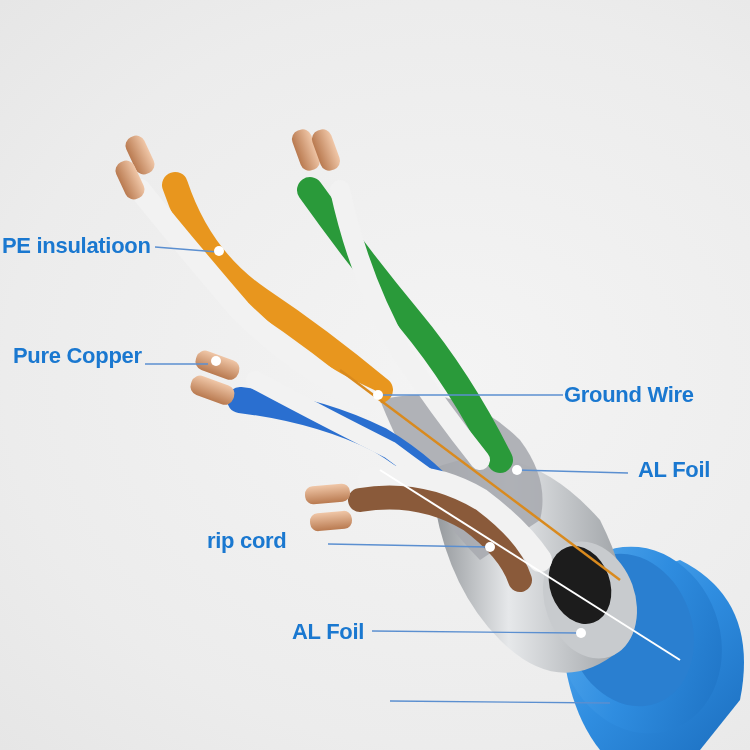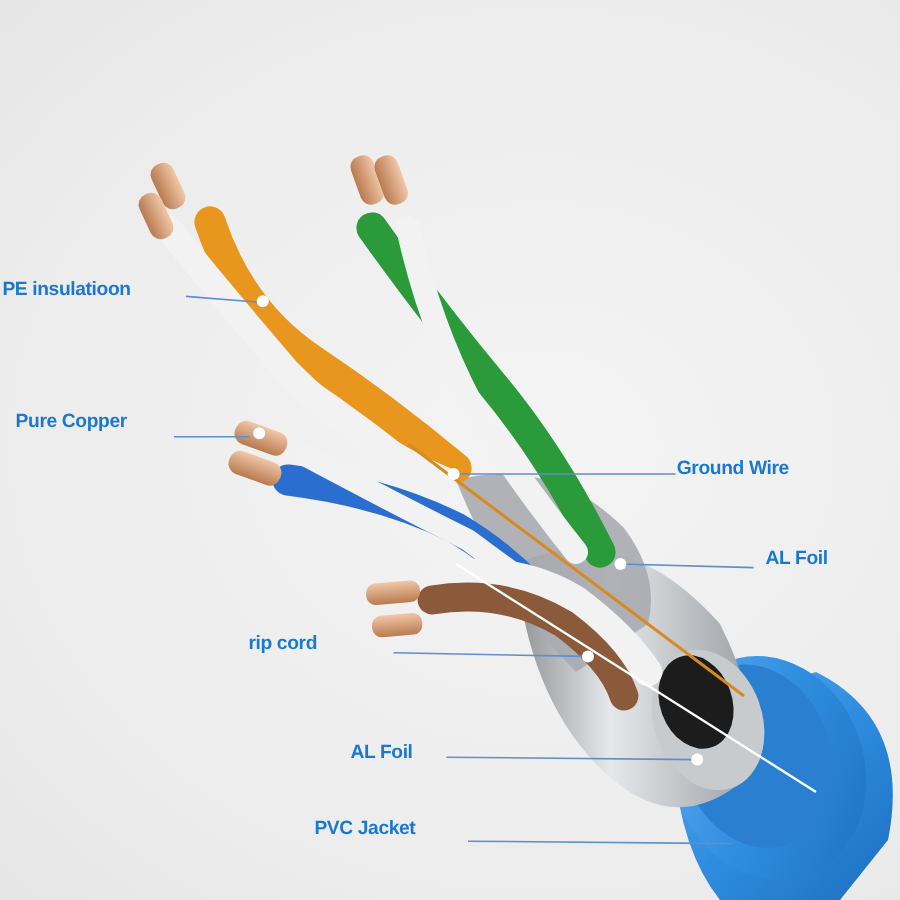--- a/index.html
+++ b/index.html
@@ -1,19 +1,19 @@
 <!DOCTYPE html>
 <html><head>
 <meta charset="utf-8">
 <style>
   html,body{margin:0;padding:0;}
   body{width:750px;height:750px;overflow:hidden;background:#efefef;font-family:"Liberation Sans",sans-serif;}
   .stage{position:relative;width:750px;height:750px;background:radial-gradient(ellipse at 60% 50%,#f4f4f4 0%,#ececec 70%,#e6e6e6 100%);}
   svg.art{position:absolute;left:0;top:0;}
-  .label{position:absolute;color:#1a78d0;font-size:16px;font-weight:bold;white-space:nowrap;letter-spacing:-0.3px;}
+  .label{position:absolute;color:#1a78d0;font-size:22px;font-weight:bold;white-space:nowrap;letter-spacing:-0.3px;}
 </style>
 </head>
 <body>
 
 <div class="stage">
   <svg class="art" width="750" height="750" viewBox="0 0 750 750">
     <defs>
       <linearGradient id="jacket" x1="0" y1="0" x2="1" y2="1">
         <stop offset="0" stop-color="#5fb0f0"></stop>
         <stop offset="0.5" stop-color="#2f8de0"></stop>
@@ -93,14 +93,13 @@
       <circle cx="581" cy="633" r="5"></circle>
     </g>
   </svg>
 
   <div class="label" style="left:2px;top:233px;">PE insulatioon</div>
   <div class="label" style="left:13px;top:343px;">Pure Copper</div>
   <div class="label" style="left:564px;top:382px;">Ground Wire</div>
   <div class="label" style="left:638px;top:457px;">AL Foil</div>
   <div class="label" style="left:207px;top:528px;">rip cord</div>
   <div class="label" style="left:292px;top:619px;">AL Foil</div>
-  <div class="label" style="left:262px;top:682px;">PVC Jacket</div>
 </div>
 
 </body></html>

